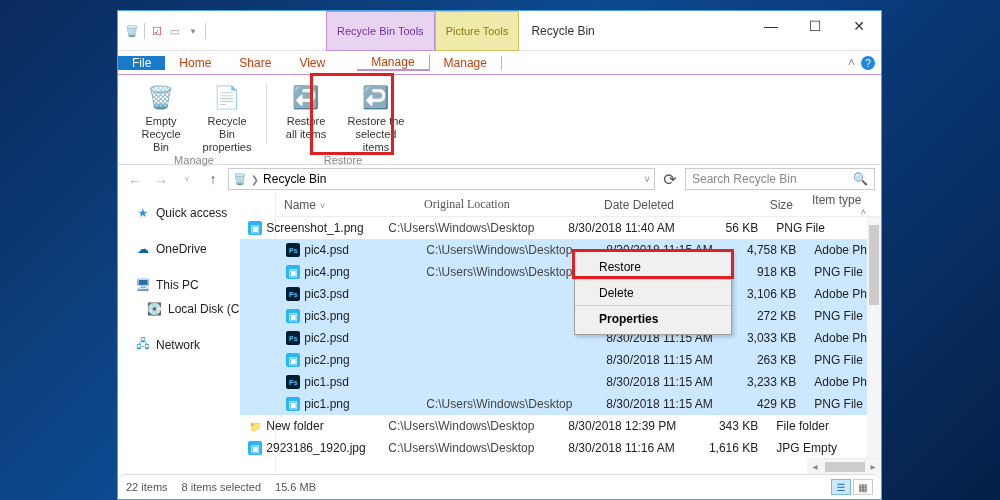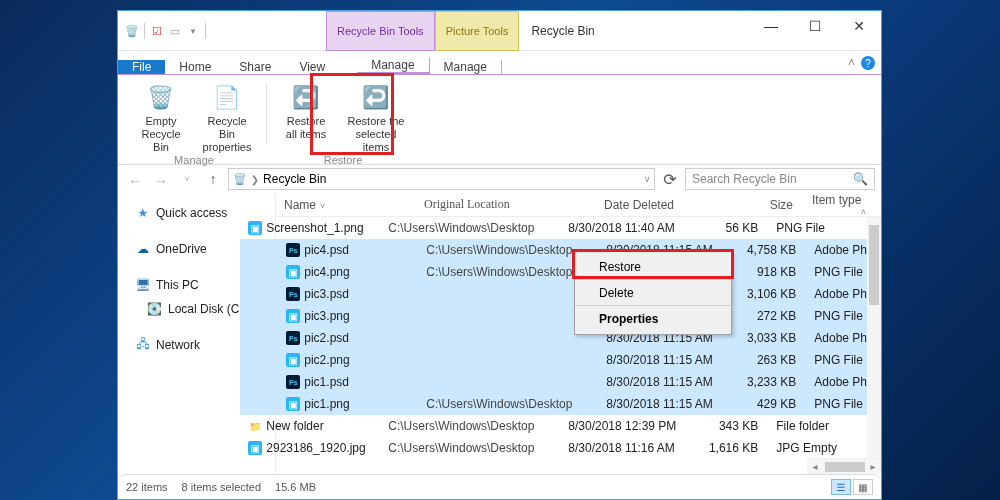--- a/index.html
+++ b/index.html
@@ -9,22 +9,22 @@
   .qat { display: flex; align-items: center; padding: 0 6px; gap: 2px; height: 40px; }
   .qat-ico { width: 16px; height: 16px; display: inline-flex; align-items: center; justify-content: center; font-size: 11px; }
   .qat-sep { width: 1px; height: 16px; background: #ccc; margin: 0 2px; }
   .tool-tab { height: 40px; display: flex; flex-direction: column; align-items: center; justify-content: center; font-size: 11px; padding: 0 10px; border: 1px solid transparent; }
   .tool-tab.rb { background: #e8d4f0; border: 1px solid #c090d8; color: #7030a0; }
   .tool-tab.pt { background: #f0eaaa; border: 1px solid #d0c060; color: #8a7a10; }
   .tool-tab .tt-title { font-size: 11px; line-height: 14px; }
   .win-title { flex: 1; display: flex; align-items: center; padding-left: 12px; font-size: 12px; color: #333; }
   .win-ctrls { display: flex; }
   .win-btn { width: 44px; height: 30px; display: flex; align-items: center; justify-content: center; font-size: 14px; color: #333; }
-  .tabbar { height: 24px; display: flex; align-items: flex-end; border-bottom: 1px solid #c090d8; position: relative; }
-  .tab { padding: 0 14px; font-size: 12px; display: flex; align-items: center; color: #404040; }
+  .tabbar { height: 24px; display: flex; align-items: center; border-bottom: 1px solid #c090d8; position: relative; }
+  .tab { padding: 0 14px; font-size: 12px; display: flex; align-items: center; color: #c2410c; }
   .tab.file { background: #1979ca; color: #fff; }
   .tab.active { border-bottom: 2px solid #c090d8; }
   .tab.manage { border-right: 1px solid #c090d8; }
   .tabbar-right { position: absolute; right: 6px; top: 0; height: 24px; display: flex; align-items: center; gap: 6px; }
   .help-ico { width: 14px; height: 14px; border-radius: 50%; background: #1e88e5; color: #fff; font-size: 10px; display: flex; align-items: center; justify-content: center; }
   .ribbon { height: 90px; border-bottom: 1px solid #ddd; display: flex; padding: 4px 8px; }
   .rgrp { display: flex; flex-direction: column; align-items: center; padding: 0 6px; }
   .rgrp-items { display: flex; gap: 8px; flex: 1; }
   .ritem { display: flex; flex-direction: column; align-items: center; justify-content: flex-start; font-size: 11px; color: #333; text-align: center; line-height: 13px; padding-top: 2px; width: 58px; }
   .ritem.wide { width: 66px; }

